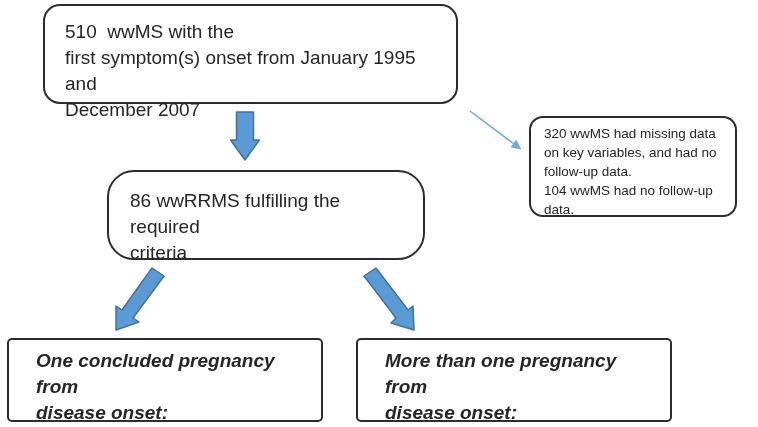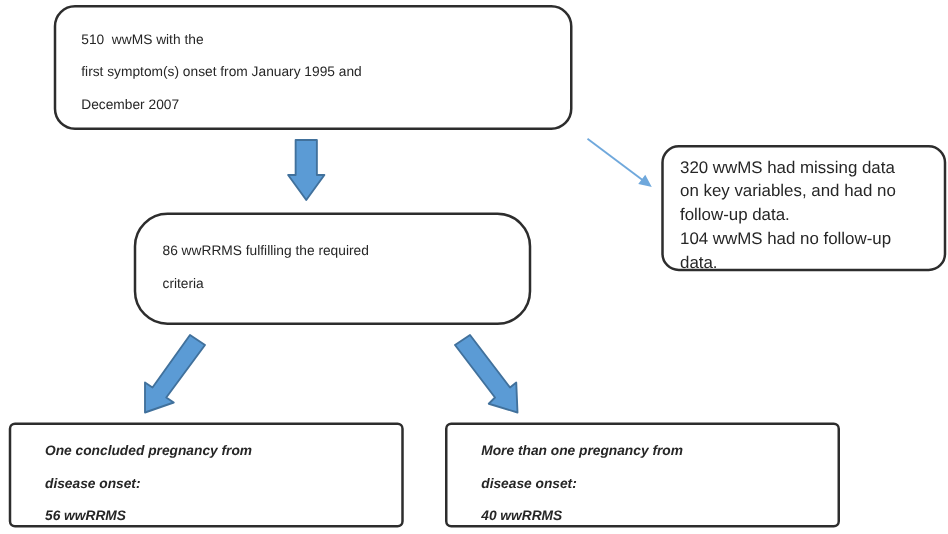--- a/index.html
+++ b/index.html
@@ -14,29 +14,29 @@
     height: 427px;
     background: var(--background, #ffffff);
     overflow: hidden;
   }
   .flow-box {
     position: absolute;
     background: var(--background, #ffffff);
     border: 2px solid var(--box_border, #2d2d2d);
     white-space: pre-wrap;
     line-height: 26px;
-    font-size: 11px;
+    font-size: 19px;
   }
   .box-population {
     left: 43px; top: 4px; width: 415px; height: 100px;
     border-radius: 17px;
     padding: 13px 18px 0 20px;
   }
   .box-excluded {
-    left: 529px; top: 116px; width: 228px; height: 101px;
+    left: 529px; top: 116px; width: 208px; height: 101px;
     border-radius: 14px;
     padding: 6px 8px 0 13px;
     font-size: 13.5px;
     line-height: 19px;
   }
   .box-eligible {
     left: 107px; top: 170px; width: 318px; height: 90px;
     border-radius: 27px;
     padding: 16px 14px 0 21px;
   }

